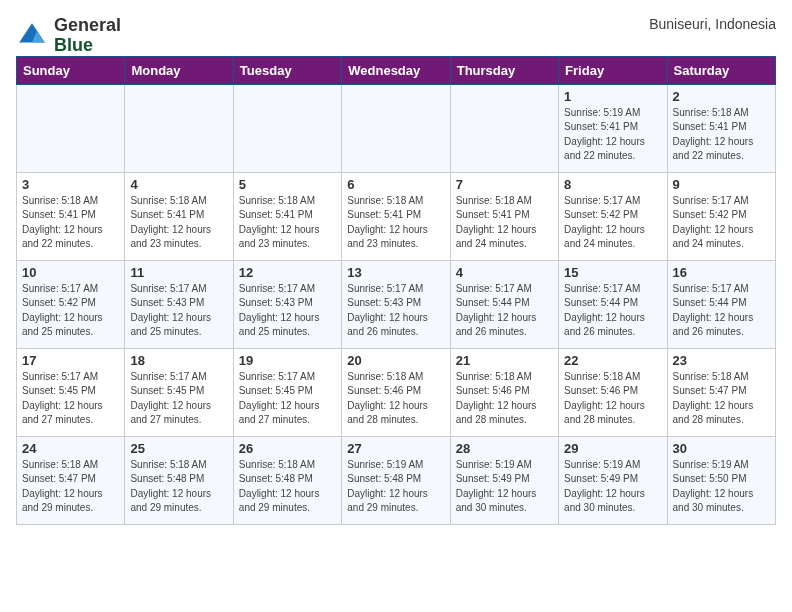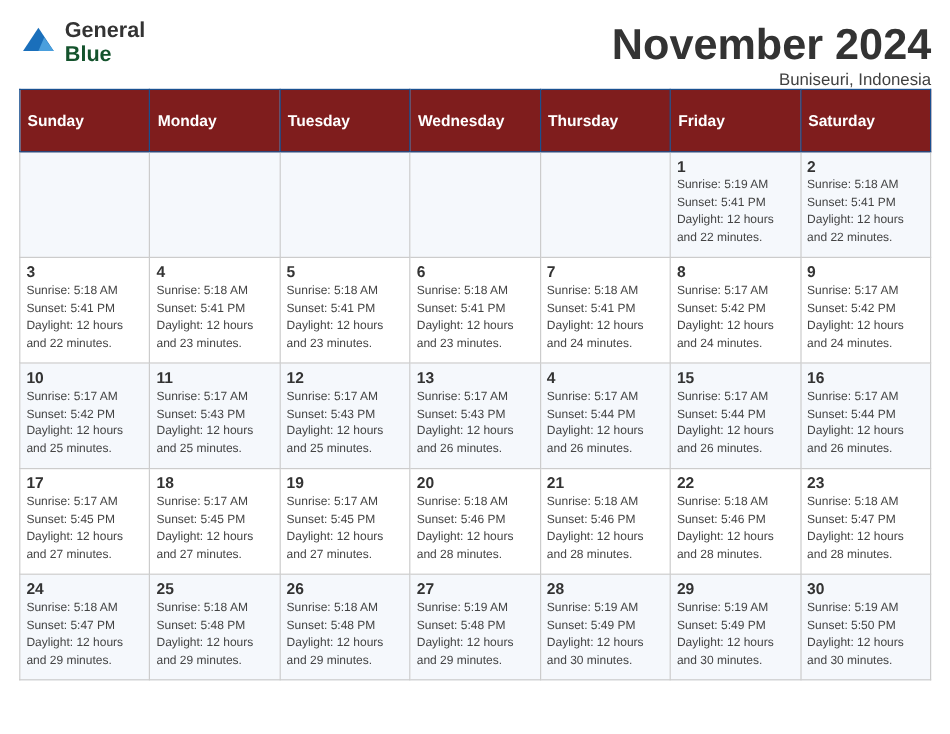--- a/index.html
+++ b/index.html
@@ -42,24 +42,24 @@
     .location {
       font-size: 14px;
       color: #404040;
     }
     table {
       width: 100%;
       border-collapse: collapse;
       table-layout: fixed;
     }
     thead tr th {
-      background-color: #7f1d1d;
+      background-color: #701a75;
       color: #fff;
       text-align: left;
-      padding: 18px 6px;
+      padding: 6px 6px;
       font-size: 13px;
       font-weight: bold;
       border: 1px solid #1a5090;
     }
     tbody tr td {
       vertical-align: top;
       border: 1px solid #ccc;
       padding: 4px 5px;
       font-size: 10.5px;
       color: #333;
@@ -96,21 +96,20 @@
     <svg class="logo-icon" viewBox="0 0 40 40">
       <polygon points="20,4 36,28 4,28" fill="#1a6fbb"></polygon>
       <polygon points="26,14 36,28 20,28" fill="#4a9fdd"></polygon>
     </svg>
     <div class="logo-text">
       <span class="general">General</span><br>
       <span class="blue">Blue</span>
     </div>
   </div>
   <div class="title-block">
-    <div class="month-title">November 2024</div>
     <div class="location">Buniseuri, Indonesia</div>
   </div>
 </div>
 
 <table>
   <thead>
     <tr id="weekday-header">
     <th>Sunday</th>
         <th>Monday</th>
         <th>Tuesday</th>

